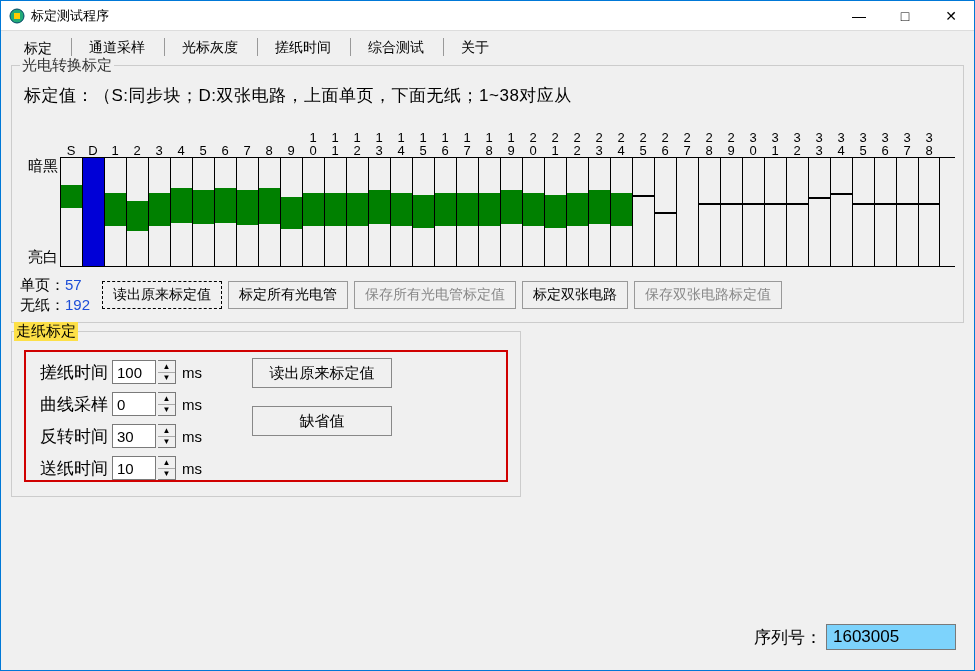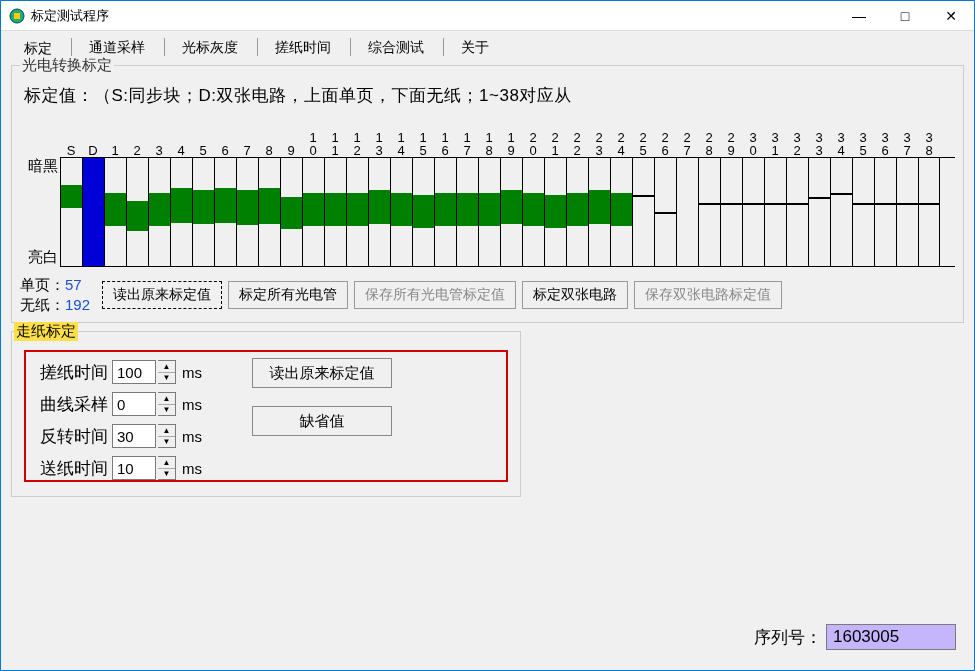--- a/index.html
+++ b/index.html
@@ -301,21 +301,21 @@
     position: absolute;
     right: 18px;
     bottom: 20px;
     display: flex;
     align-items: center;
     gap: 4px;
     font-size: 17px;
   }
   .serial-input {
     border: 1px solid #7a7a7a;
-    background: #c4b5fd;
+    background: #7dd3fc;
     padding: 2px 6px;
     min-width: 130px;
     height: 26px;
     display: flex;
     align-items: center;
     font-size: 17px;
   }
 </style>
 </head>
 <body>

